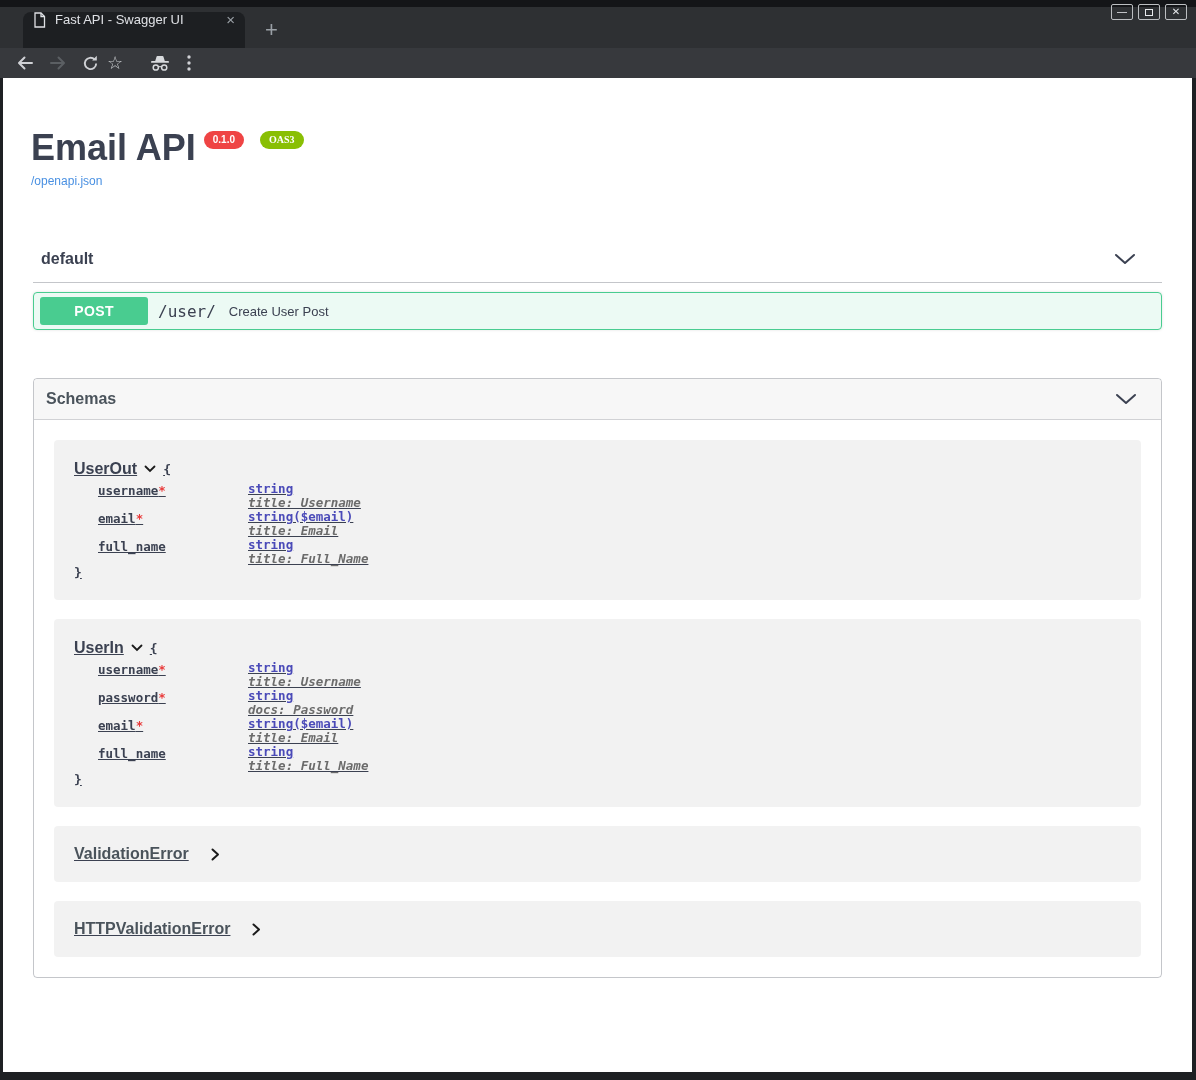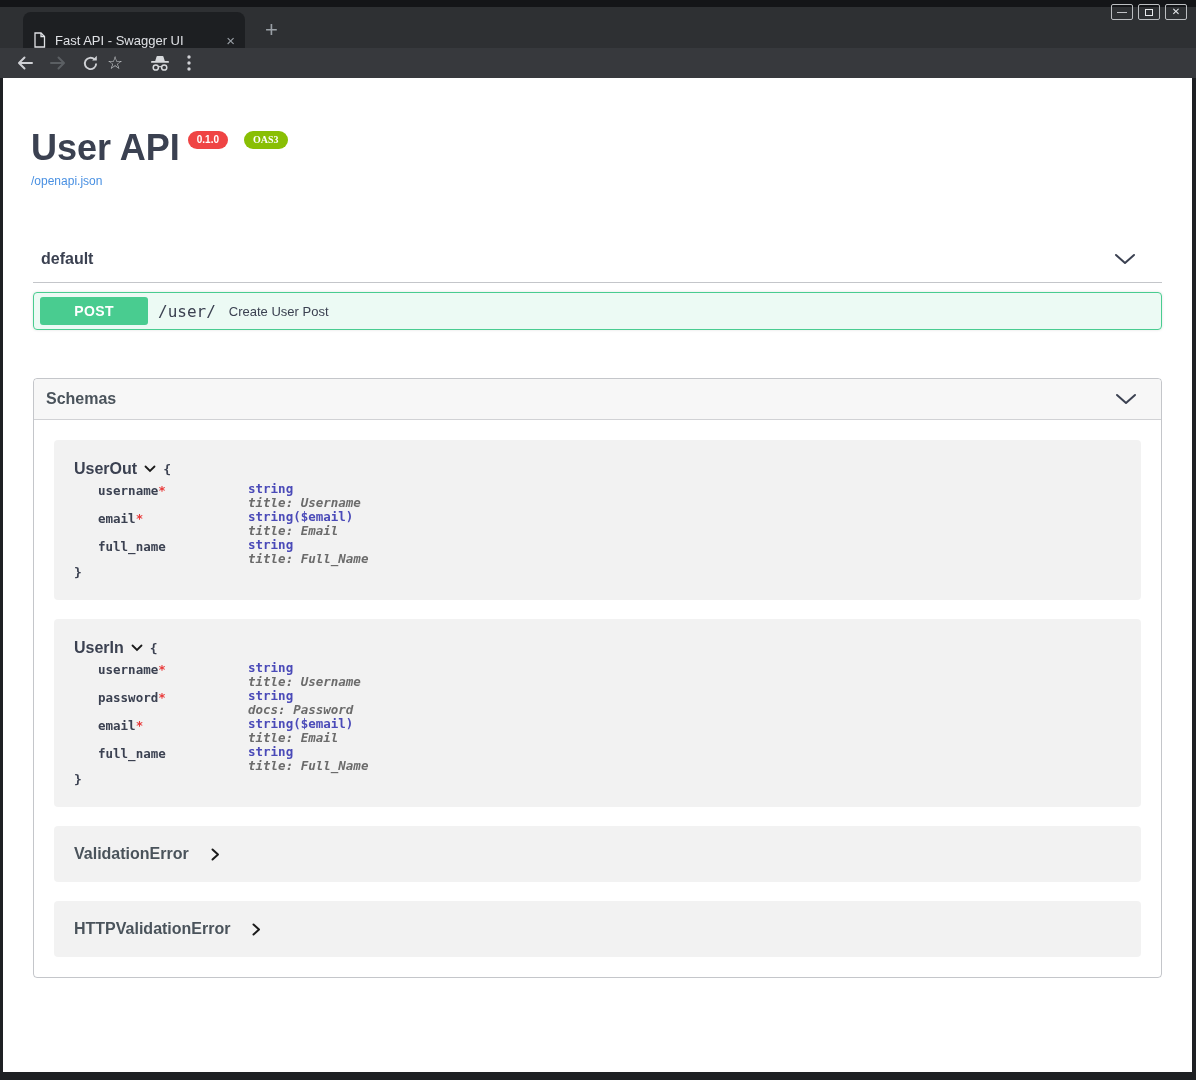--- a/index.html
+++ b/index.html
@@ -12,21 +12,21 @@
   }
   
   .frame-top { height: 7px; background: #141518; }
   .tabstrip {
     height: 41px; background: #2e3033;
     display: flex; align-items: flex-end; position: relative;
   }
   .tab {
     margin-left: 23px; width: 222px; height: 36px;
     background: #1d1f22; border-radius: 8px 8px 0 0;
-    display: flex; align-items: flex-end; padding: 0 10px; gap: 9px;
+    display: flex; align-items: flex-start; padding: 0 10px; gap: 9px;
   }
   .tab-title { color: #dfe1e5; font-size: 13px; flex: 1; white-space: nowrap; overflow: hidden; }
   .tab-close { color: #9aa0a6; font-size: 15px; line-height: 15px; cursor: default; }
   .new-tab { color: #9aa0a6; font-size: 22px; line-height: 22px; margin: 0 0 7px 20px; }
   .win-controls { position: absolute; top: -3px; right: 9px; display: flex; gap: 5px; }
   .win-btn {
     width: 22px; height: 16px; border: 1px solid #bcbec1; border-radius: 2px;
     color: #e8eaed; display: flex; align-items: center; justify-content: center;
     font-size: 10px; line-height: 10px; background: transparent;
   }
@@ -90,21 +90,21 @@
   .models-header {
     display: flex; align-items: center; justify-content: space-between;
     padding: 11px 24px 11px 12px; background: #f7f7f7;
     border-bottom: 1px solid rgba(59,65,81,.2); border-radius: 4px 4px 0 0;
     cursor: pointer;
   }
   .models-title { font-size: 16px; font-weight: bold; color: #4a535b; }
   .models-body { padding: 20px; }
   .model-box {
     background: rgba(0,0,0,.05); border-radius: 4px;
-    padding: 20px; margin-bottom: 19px;
+    padding: 20px; margin-bottom: 19px; text-decoration: underline;
   }
   .model-box:last-child { margin-bottom: 0; }
   .model-head { display: flex; align-items: center; gap: 7px; cursor: pointer; }
   .model-name { font-size: 16px; font-weight: bold; color: #3b4151; line-height: 18px; }
   .brace, .close-brace {
     font-family: "DejaVu Sans Mono", monospace; font-weight: bold;
     font-size: 13px; color: #3b4151;
   }
   .props { margin: 4px 0 0 24px; }
   .prop-row { display: flex; min-height: 28px; }
@@ -190,21 +190,21 @@
         <circle cx="2" cy="8" r="1.7" fill="#d0d2d6"></circle>
         <circle cx="2" cy="14" r="1.7" fill="#d0d2d6"></circle>
       </svg>
   </span>
 </div>
 
 <div class="page">
 
   <div class="info">
     <div>
-      <span class="api-title">User API</span><span class="badge version">0.1.0</span><span class="badge oas">OAS3</span>
+      <span class="api-title">Email API</span><span class="badge version">0.1.0</span><span class="badge oas">OAS3</span>
     </div>
     <a href="#" class="spec-link">/openapi.json</a>
   </div>
 
   <div class="wrapper">
 
     <div class="section-default">
       <div class="section-header">
         <span class="section-title">default</span>
         <span style="display:flex;">

